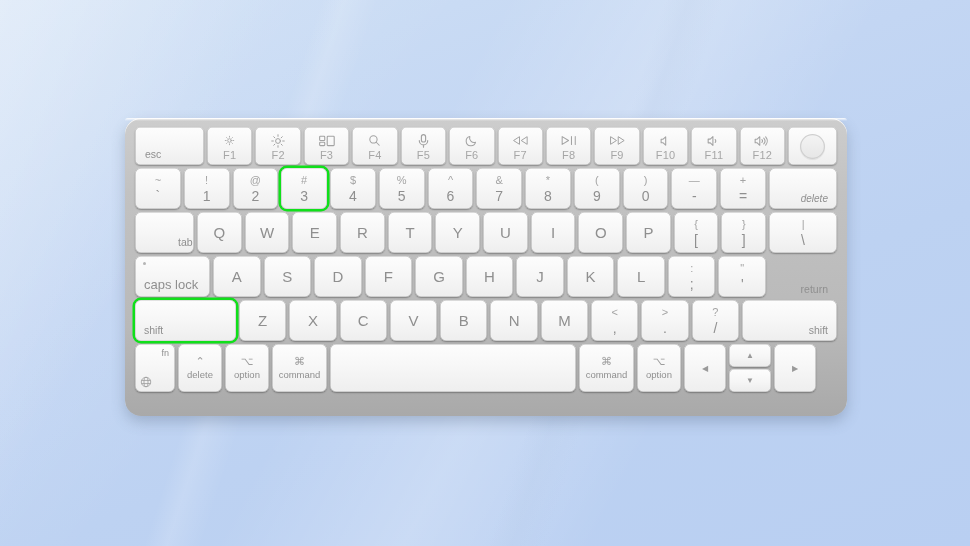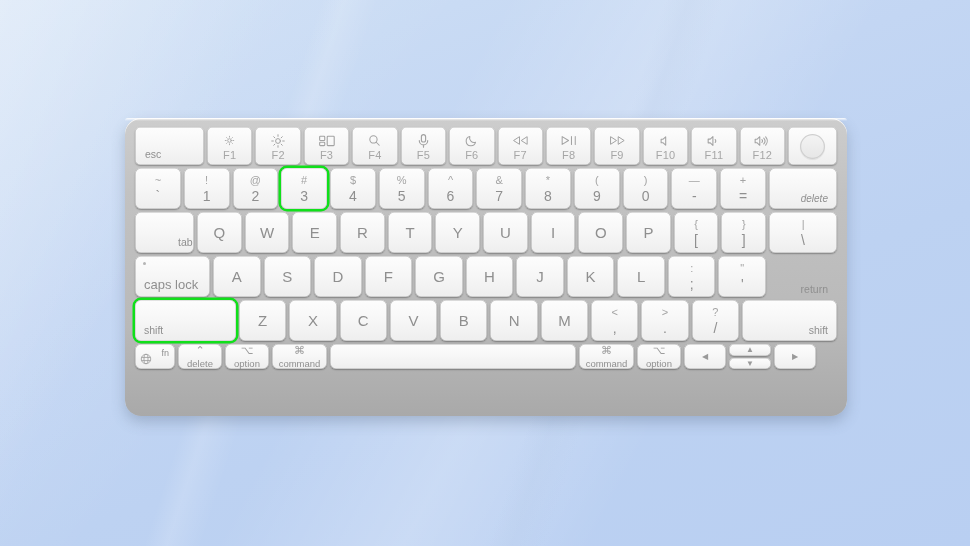--- a/index.html
+++ b/index.html
@@ -37,21 +37,21 @@
     background:linear-gradient(180deg,rgba(255,255,255,0.95),rgba(255,255,255,0));
     pointer-events:none;
   }
 
   .krow{display:flex;gap:3px;align-items:stretch;}
   .krow.fn{height:38px;}
   .krow.num{height:41px;}
   .krow.qwe{height:41px;}
   .krow.asd{height:41px;}
   .krow.zxc{height:41px;}
-  .krow.bot{height:25px;}
+  .krow.bot{height:48px;}
 
   
   .key{
     position:relative;
     border-radius:6px;
     background:linear-gradient(180deg,#fdfdfd 0%,#f7f7f7 45%,#eeeeee 100%);
     box-shadow:
       0 1px 1.5px rgba(0,0,0,0.30),
       inset 0 0 0 0.6px rgba(120,120,120,0.55),
       inset 0 1px 0 rgba(255,255,255,0.95);

